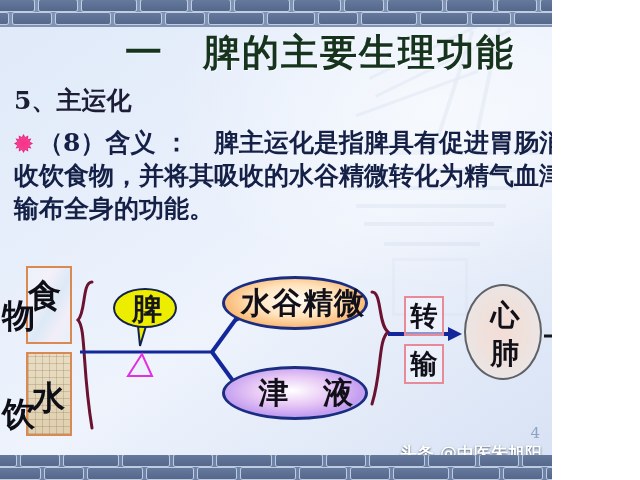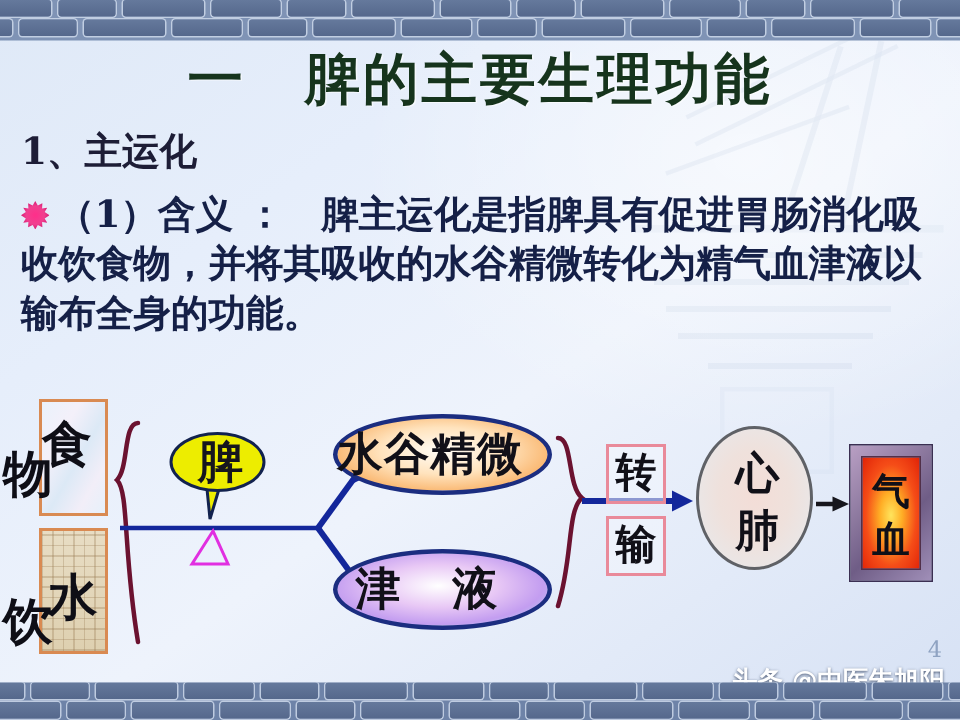--- a/index.html
+++ b/index.html
@@ -1,21 +1,21 @@
 <!DOCTYPE html>
 <html><head>
 <meta charset="utf-8">
 <style>
   html,body{margin:0;padding:0;}
   body{
     width:640px;height:480px;overflow:hidden;
     font-family:"DejaVu Sans","Liberation Sans",sans-serif;
   }
   #slide{
-    position:relative;width:640px;height:480px;overflow:hidden;
+    position:relative;width:552px;height:480px;overflow:hidden;
     background:
       radial-gradient(ellipse 420px 300px at 78% 22%, rgba(255,255,255,.55) 0%, rgba(255,255,255,0) 62%),
       linear-gradient(145deg,#dfe9f7 0%, #e6eefb 28%, #eef3fc 55%, #e2eaf8 78%, #d6e1f4 100%);
   }
 
   
   .bg-art{
     position:absolute;right:-10px;top:18px;width:230px;height:300px;
     opacity:.22;pointer-events:none;
     filter:blur(.4px);
@@ -134,21 +134,21 @@
     font-family:"DejaVu Serif","Liberation Serif",serif;
     font-weight:700;font-size:26px;color:#15151e;line-height:36px;
   }
 
   
   .ellipse{
     position:absolute;border:3px solid #1b2d80;border-radius:50%;box-sizing:border-box;
   }
   .ellipse span{
     position:absolute;left:0;top:50%;width:100%;transform:translateY(-50%);
-    text-align:left;
+    text-align:right;
     font-family:"DejaVu Serif","Liberation Serif",serif;
     font-weight:700;color:#111018;white-space:nowrap;
   }
   #ell-jingwei{
     left:222px;top:24px;width:146px;height:54px;
     background:radial-gradient(ellipse at 50% 45%, #fffdf8 0%, #ffe3bd 42%, #f9b166 78%, #f09a43 100%);
   }
   #ell-jingwei span{font-size:30px;letter-spacing:1px;}
   #ell-jinye{
     left:222px;top:114px;width:146px;height:54px;
@@ -265,24 +265,24 @@
         <div class="brick" style="left: 421px; width: 46px;"></div>
         <div class="brick" style="left: 472px; width: 38px;"></div>
         <div class="brick" style="left: 515px; width: 54px;"></div>
         <div class="brick" style="left: 574px; width: 46px;"></div>
         <div class="brick" style="left: 625px; width: 38px;"></div>
       </div>
     </div>
 
   <div id="title">一　脾的主要生理功能</div>
 
-  <div id="subhead">1、主运化</div>
+  <div id="subhead">5、主运化</div>
 
   <div id="para">
-    <span class="burst"></span><span class="lead">（1）含义 ：</span>　<span>脾主运化是指脾具有促进胃肠消化吸收饮食物，并将其吸收的水谷精微转化为精气血津液以输布全身的功能。</span>
+    <span class="burst"></span><span class="lead">（8）含义 ：</span>　<span>脾主运化是指脾具有促进胃肠消化吸收饮食物，并将其吸收的水谷精微转化为精气血津液以输布全身的功能。</span>
   </div>
 
   <div id="diagram">
 
     <svg width="640" height="200">
 
       <path d="M92 30 C82 30 86 60 78 68 C86 76 82 116 92 176" fill="none" stroke="#6b1230" stroke-width="3" stroke-linecap="round"></path>
 
       <line x1="80" y1="100" x2="212" y2="100" stroke="#13279b" stroke-width="3"></line>
 

